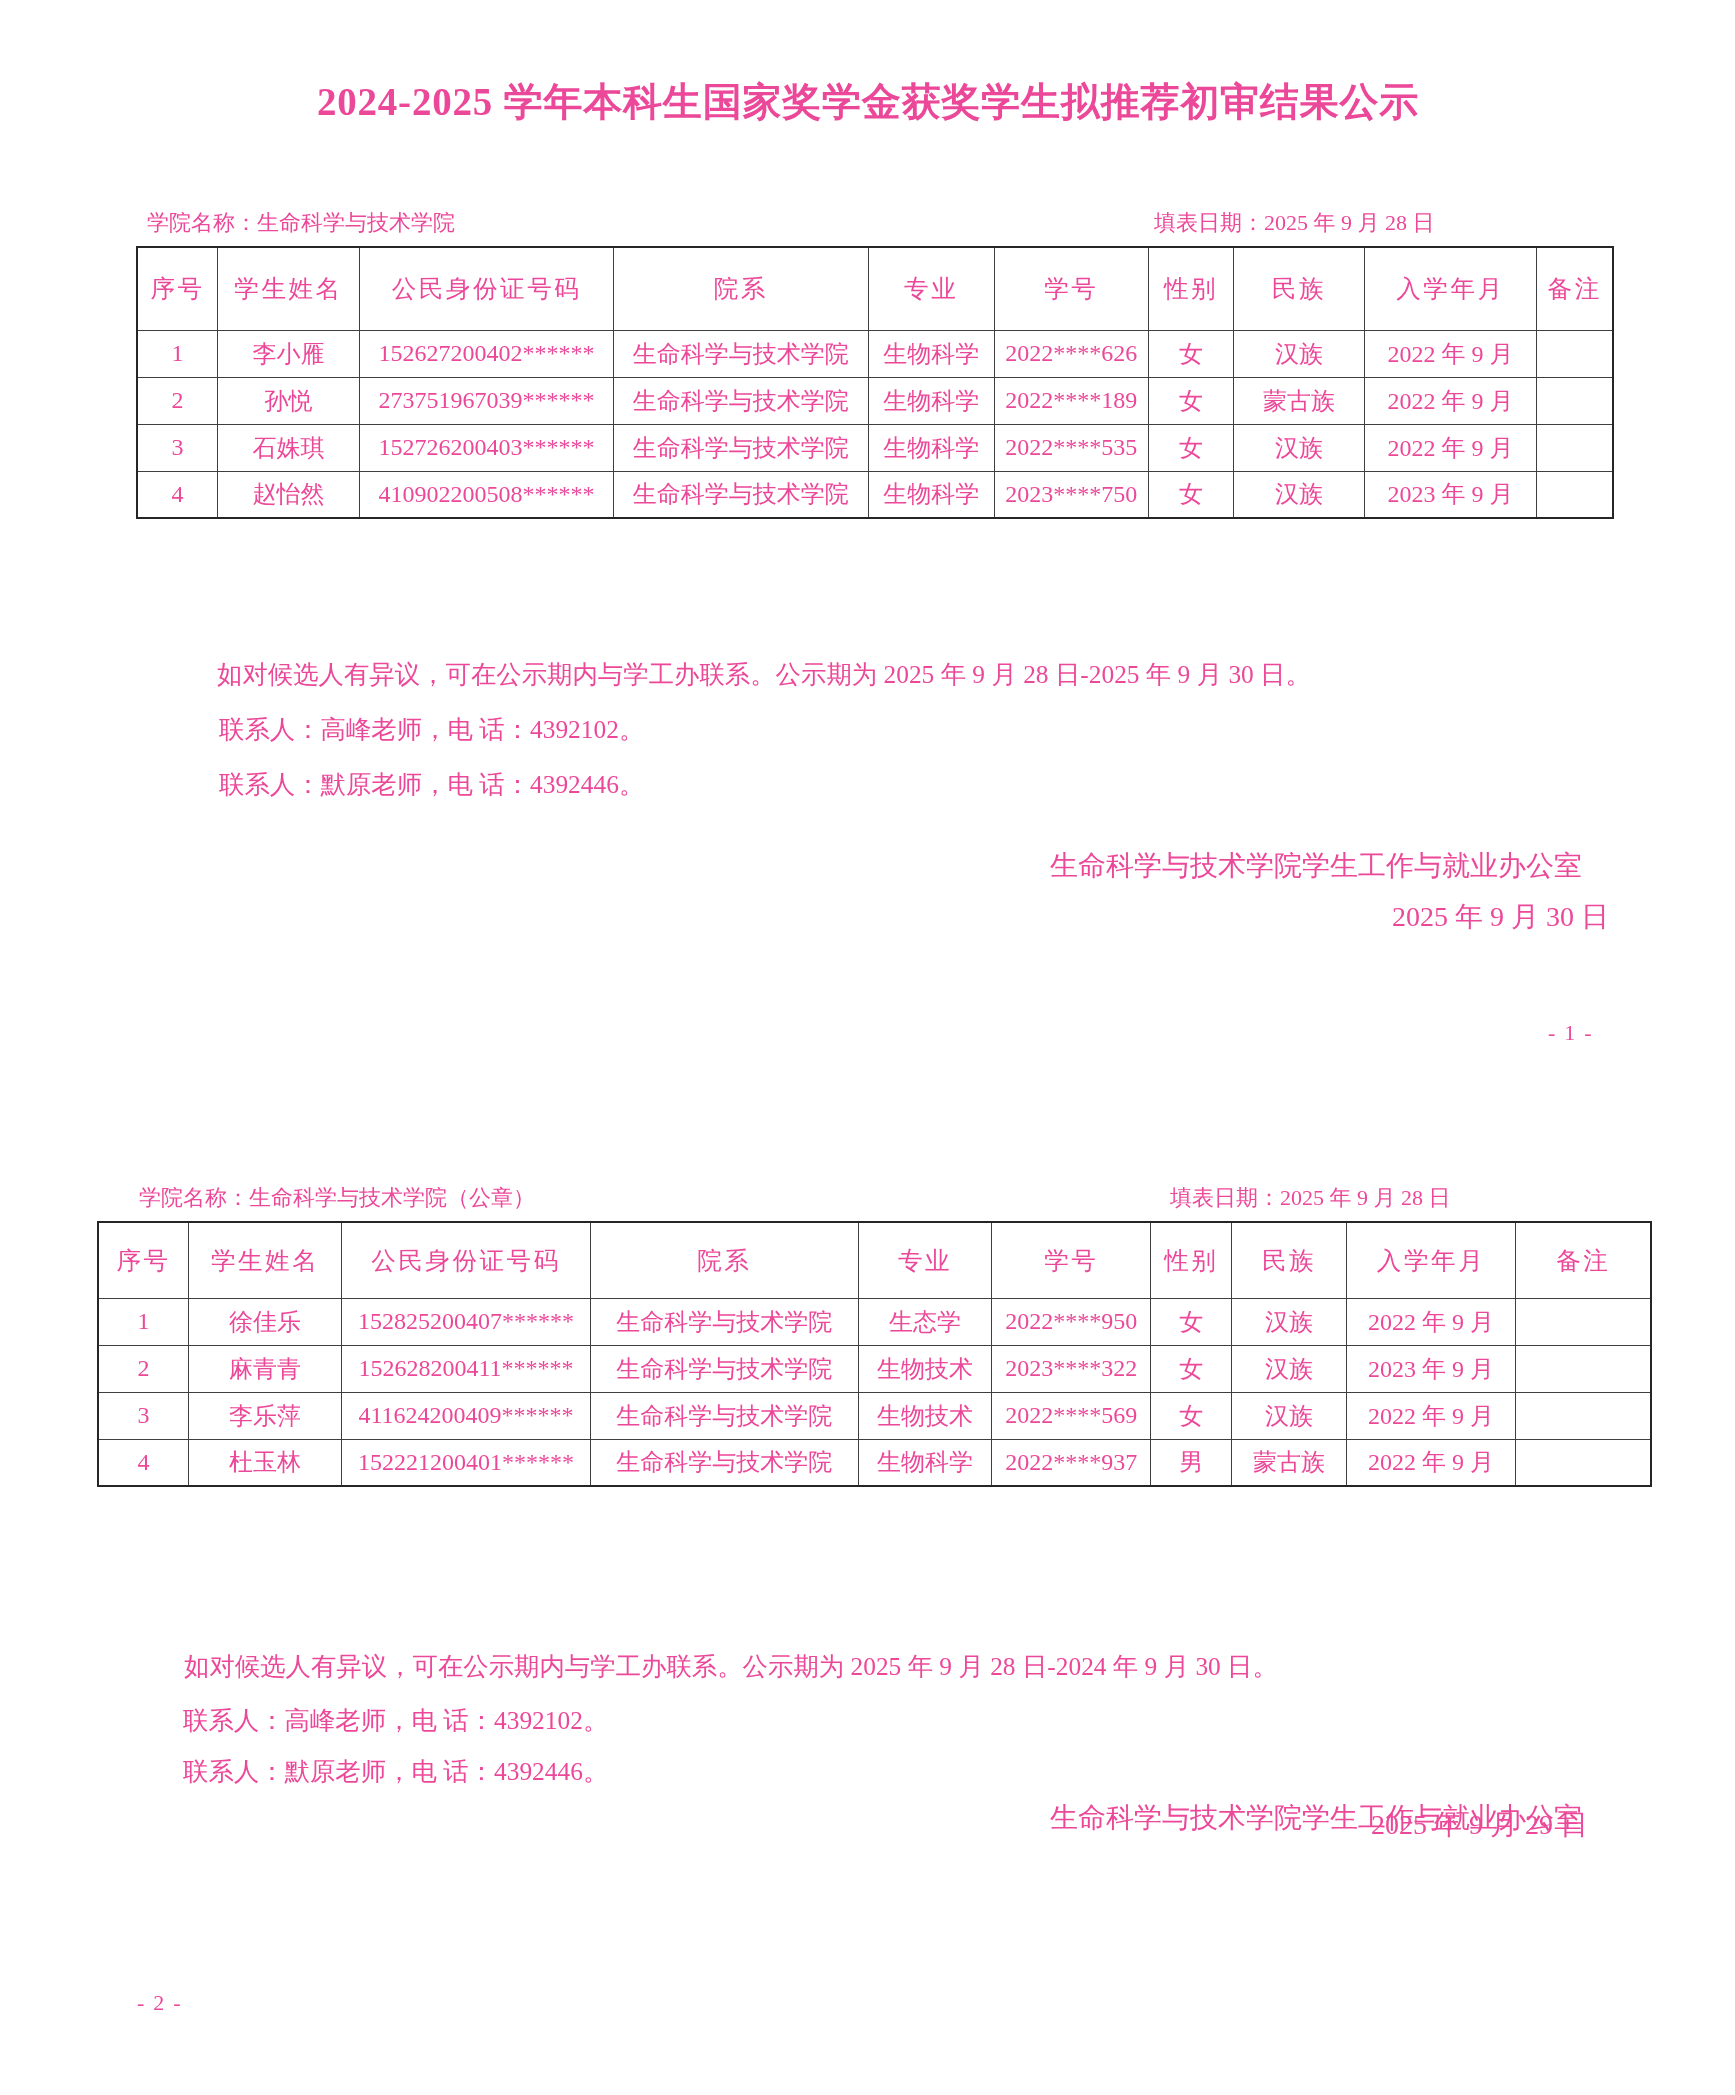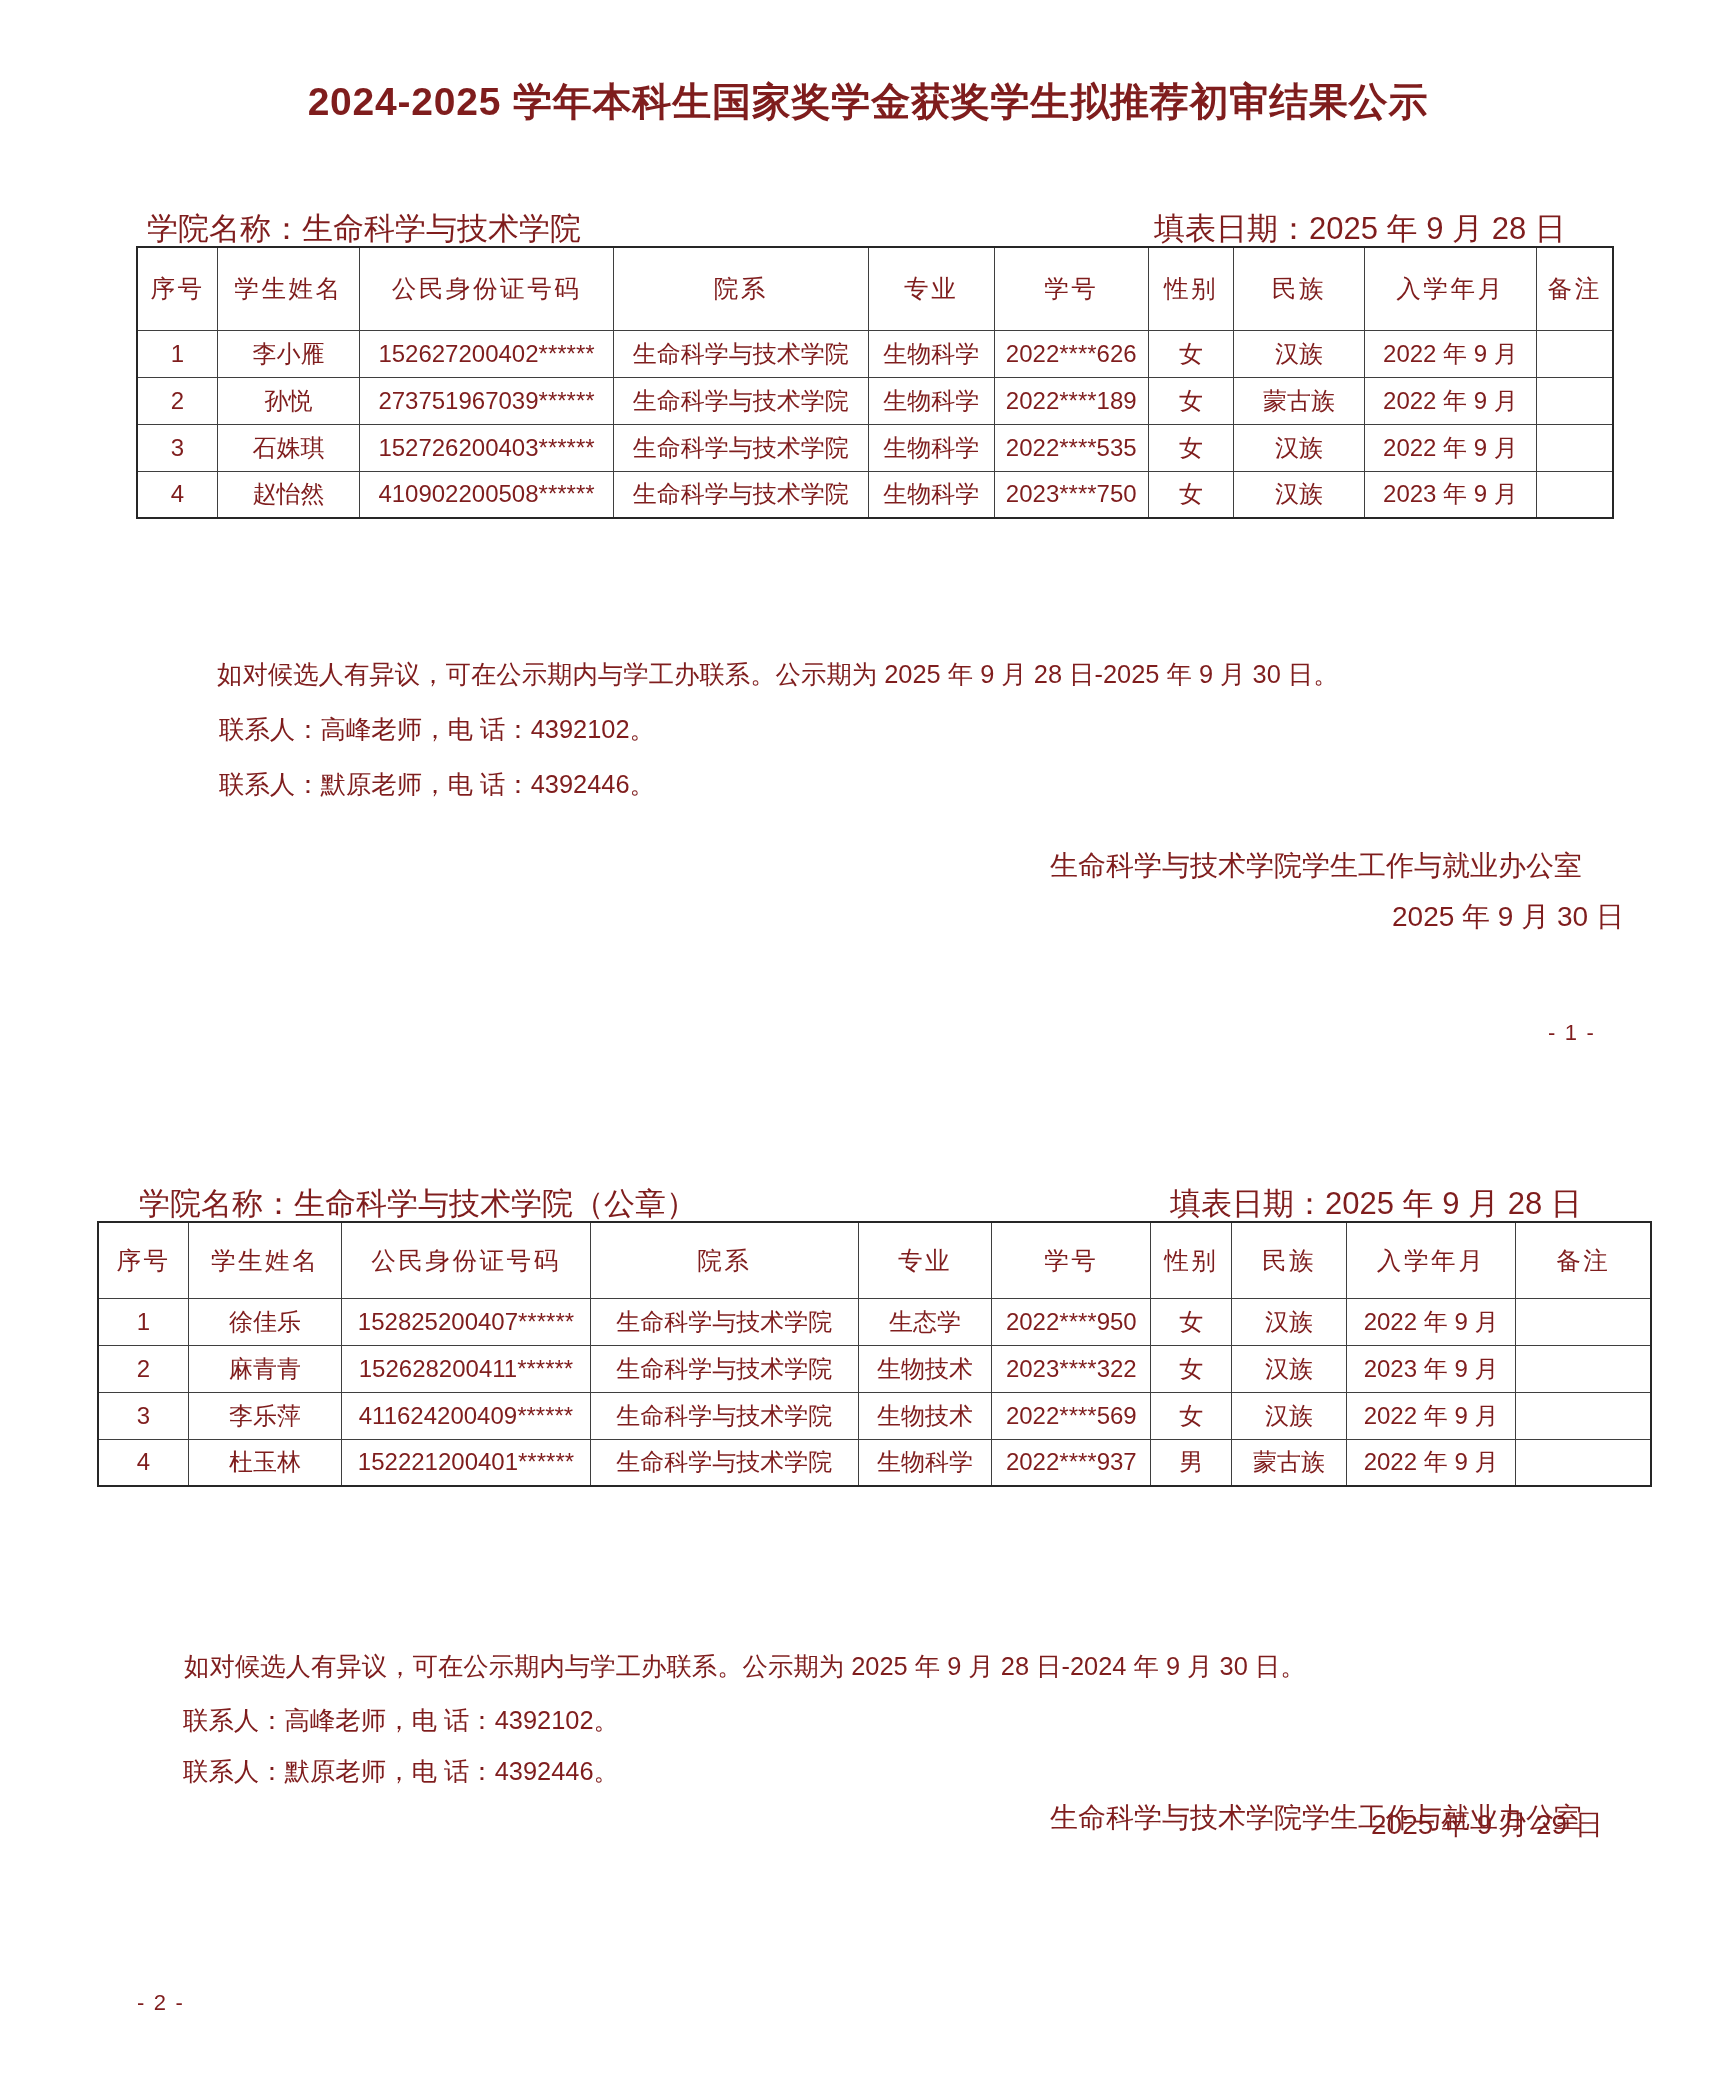--- a/index.html
+++ b/index.html
@@ -1,33 +1,33 @@
 <!DOCTYPE html>
 <html style="font-size:13.6px"><head>
 <meta charset="utf-8">
 <style>
   html,body { margin:0; padding:0; background:#ffffff; }
   .page {
     position:relative;
     width:1736px;
     height:2095px;
     background:#ffffff;
-    font-family:Liberation Sans, sans-serif;
-    color:#7f1d1d;
+    font-family:Liberation Serif, serif;
+    color:#ec4899;
     overflow:hidden;
   }
   .abs { position:absolute; white-space:nowrap; }
   .doc-title {
     left:0; width:100%;
     text-align:center;
     font-size:39px;
     font-weight:bold;
     letter-spacing:0.8px;
   }
-  .meta { font-size:31px; }
+  .meta { font-size:22px; }
   .body-text { font-size:25.4px; }
   .sign-text { font-size:28px; }
   .page-num { font-size:22px; letter-spacing:1.7px; }
   table.sheet {
     position:absolute;
     border-collapse:collapse;
     table-layout:fixed;
     border:2.5px solid #262626;
   }
   table.sheet th, table.sheet td {

